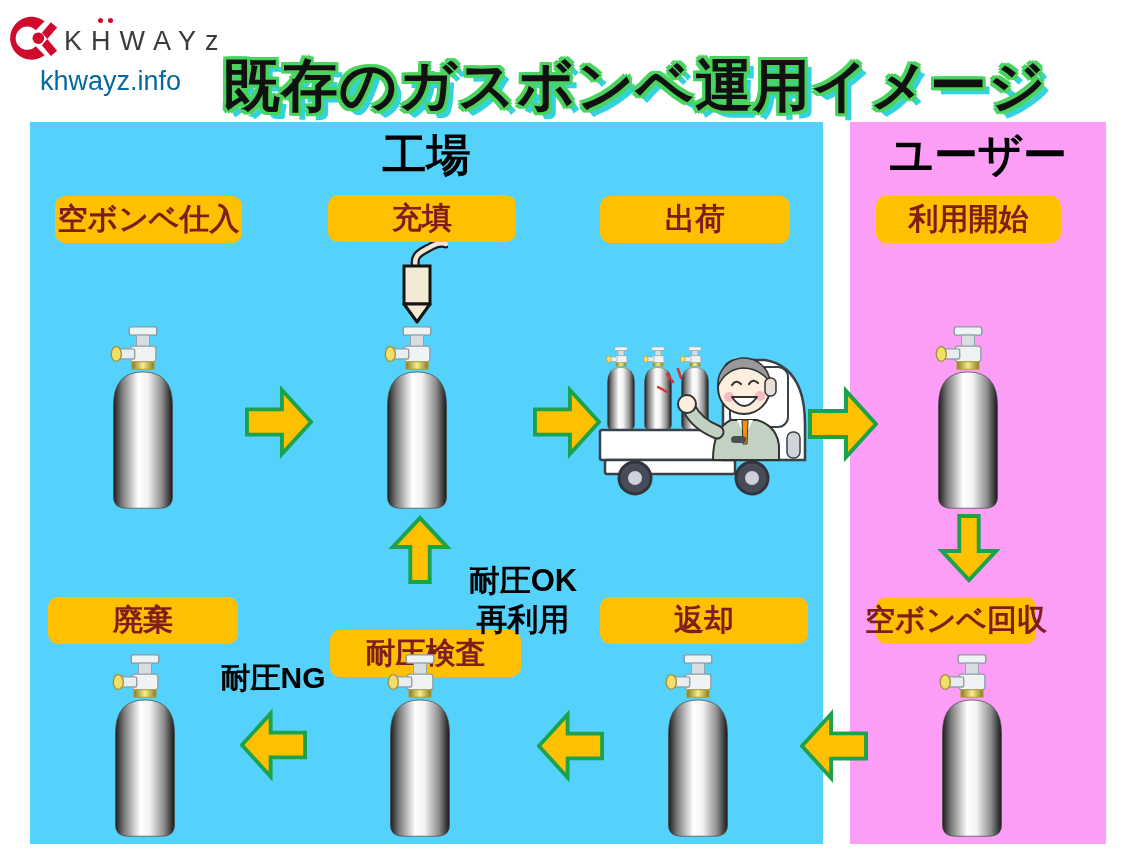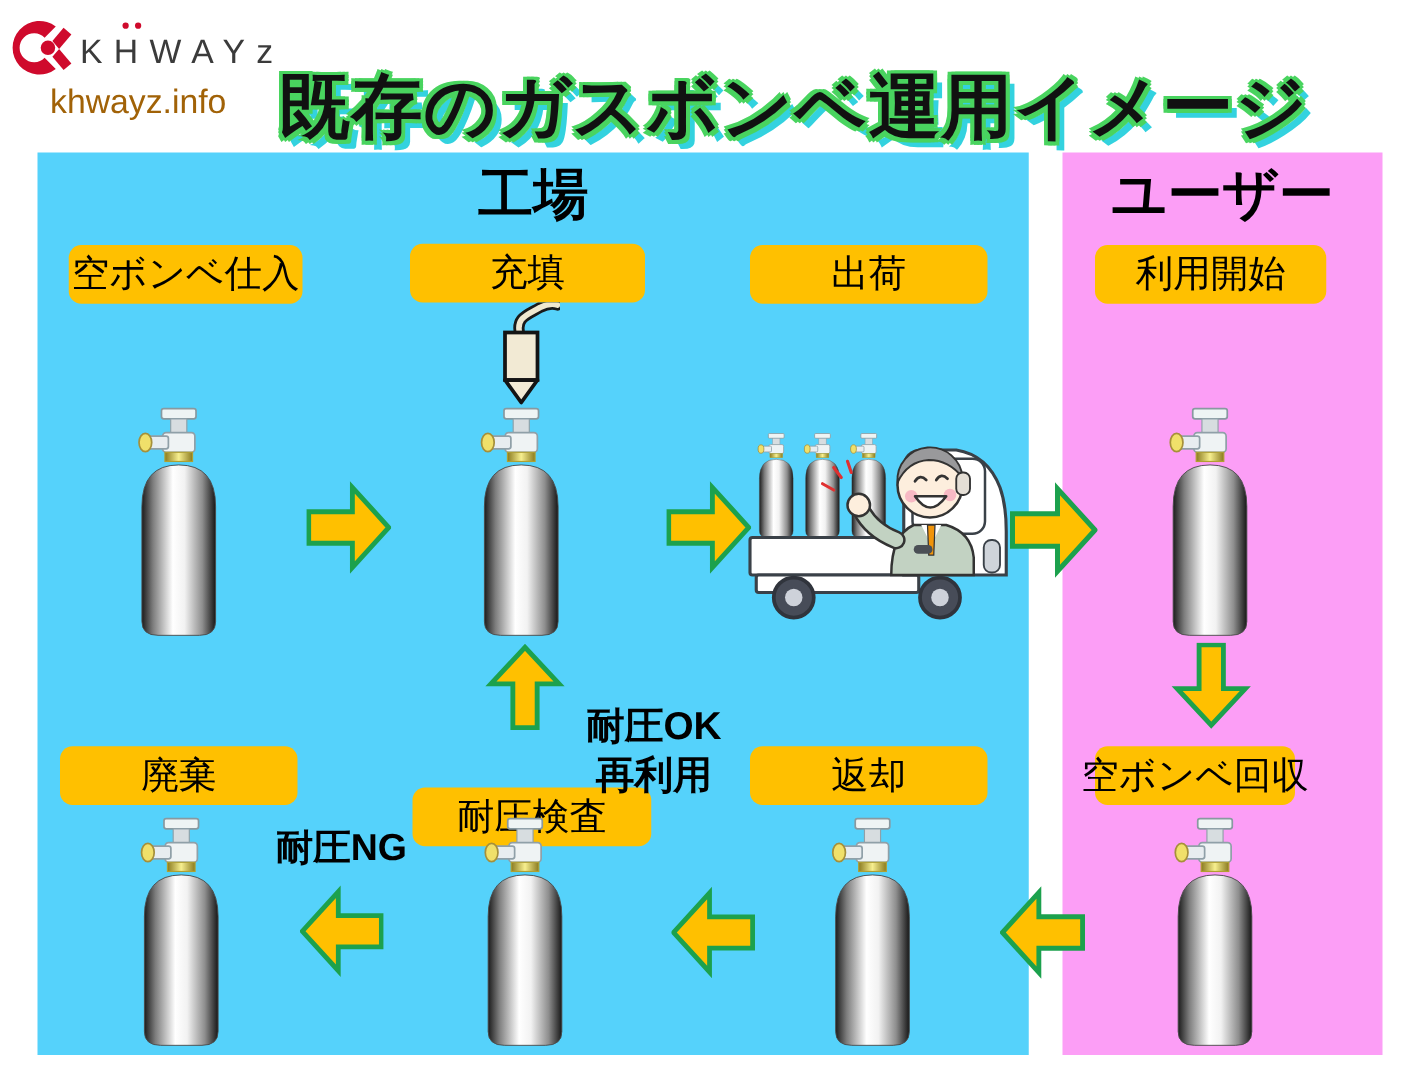--- a/index.html
+++ b/index.html
@@ -9,21 +9,21 @@
     border-radius:18px;
   }
   
   .logo-icon{position:absolute;left:8px;top:14px;width:50px;height:52px;}
   .logo-text{
     position:absolute;left:64px;top:26px;font-size:27px;letter-spacing:9px;
     color:#3b3b3b;font-weight:500;
   }
   .h-dots{position:absolute;left:98px;top:18px;display:flex;gap:5px;}
   .h-dots i{width:5px;height:5px;border-radius:50%;background:var(--logo-red,#cf0a2c);}
-  .logo-site{position:absolute;left:40px;top:66px;font-size:27px;color:#a16207;}
+  .logo-site{position:absolute;left:40px;top:66px;font-size:27px;color:#0369a1;}
   .title{
     position:absolute;left:212px;top:10px;width:846px;text-align:center;
     font-size:57px;font-weight:bold;color:#111;letter-spacing:1px;white-space:nowrap;
     text-shadow:
       -3px -3px 0 var(--title-outline,#49d45f), 3px -3px 0 var(--title-outline,#49d45f),
       -3px  3px 0 var(--title-outline,#49d45f), 3px  3px 0 var(--title-outline,#49d45f),
       -3px  0   0 var(--title-outline,#49d45f), 3px  0   0 var(--title-outline,#49d45f),
        0   -3px 0 var(--title-outline,#49d45f), 0    3px 0 var(--title-outline,#49d45f),
        7px  7px 0 var(--title-shadow,#33d2df);
   }
@@ -33,21 +33,21 @@
   .panel.user{left:850px;width:256px;background:var(--user-bg,#fc9ef6);}
   .region-header{
     position:absolute;top:126px;text-align:center;font-size:44px;font-weight:bold;color:#000;
   }
   .region-header.factory{left:30px;width:793px;}
   .region-header.user{left:850px;width:256px;}
   
   .step{
     position:absolute;height:47px;background:var(--step-bg,#ffc000);border-radius:10px;
     display:flex;align-items:center;justify-content:center;
-    font-size:30px;font-weight:normal;color:#000000;white-space:nowrap;
+    font-size:30px;font-weight:bold;color:#7f1d1d;white-space:nowrap;
   }
   
   .note{position:absolute;font-weight:bold;color:#000;text-align:center;}
   .note-ok{left:448px;top:514px;width:150px;font-size:31px;line-height:1.25;margin-top:48px;}
   .note-ng{left:203px;top:658px;width:140px;font-size:30px;}
   
   .cyl-svg{position:absolute;width:70px;height:192px;}
   .arrow-svg{position:absolute;}
 </style>
 </head>
@@ -114,21 +114,21 @@
   <div class="panel user"></div>
   <div class="region-header user">ユーザー</div>
   <div class="region-header factory">工場</div>
 
   <div class="step" style="left:55px;top:196px;width:187px">空ボンベ仕入</div>
   <div class="step" style="left:328px;top:195px;width:188px">充填</div>
   <div class="step" style="left:600px;top:196px;width:190px">出荷</div>
   <div class="step" style="left:876px;top:196px;width:185px">利用開始</div>
   <div class="step" style="left:48px;top:597px;width:190px">廃棄</div>
   <div class="step" style="left:330px;top:630px;width:191px">耐圧検査</div>
-  <div class="step" style="left:600px;top:597px;width:190px">返却</div>
+  <div class="step" style="left:600px;top:597px;width:208px">返却</div>
   <div class="step" style="left:876px;top:597px;width:160px">空ボンベ回収</div>
 
   <svg class="cyl-svg" style="left:108px;top:322px">
       <use href="#cyl"></use>
     </svg>
   <svg class="cyl-svg" style="left:382px;top:322px">
       <use href="#cyl"></use>
     </svg>
   <svg class="cyl-svg" style="left:933px;top:322px">
       <use href="#cyl"></use>

